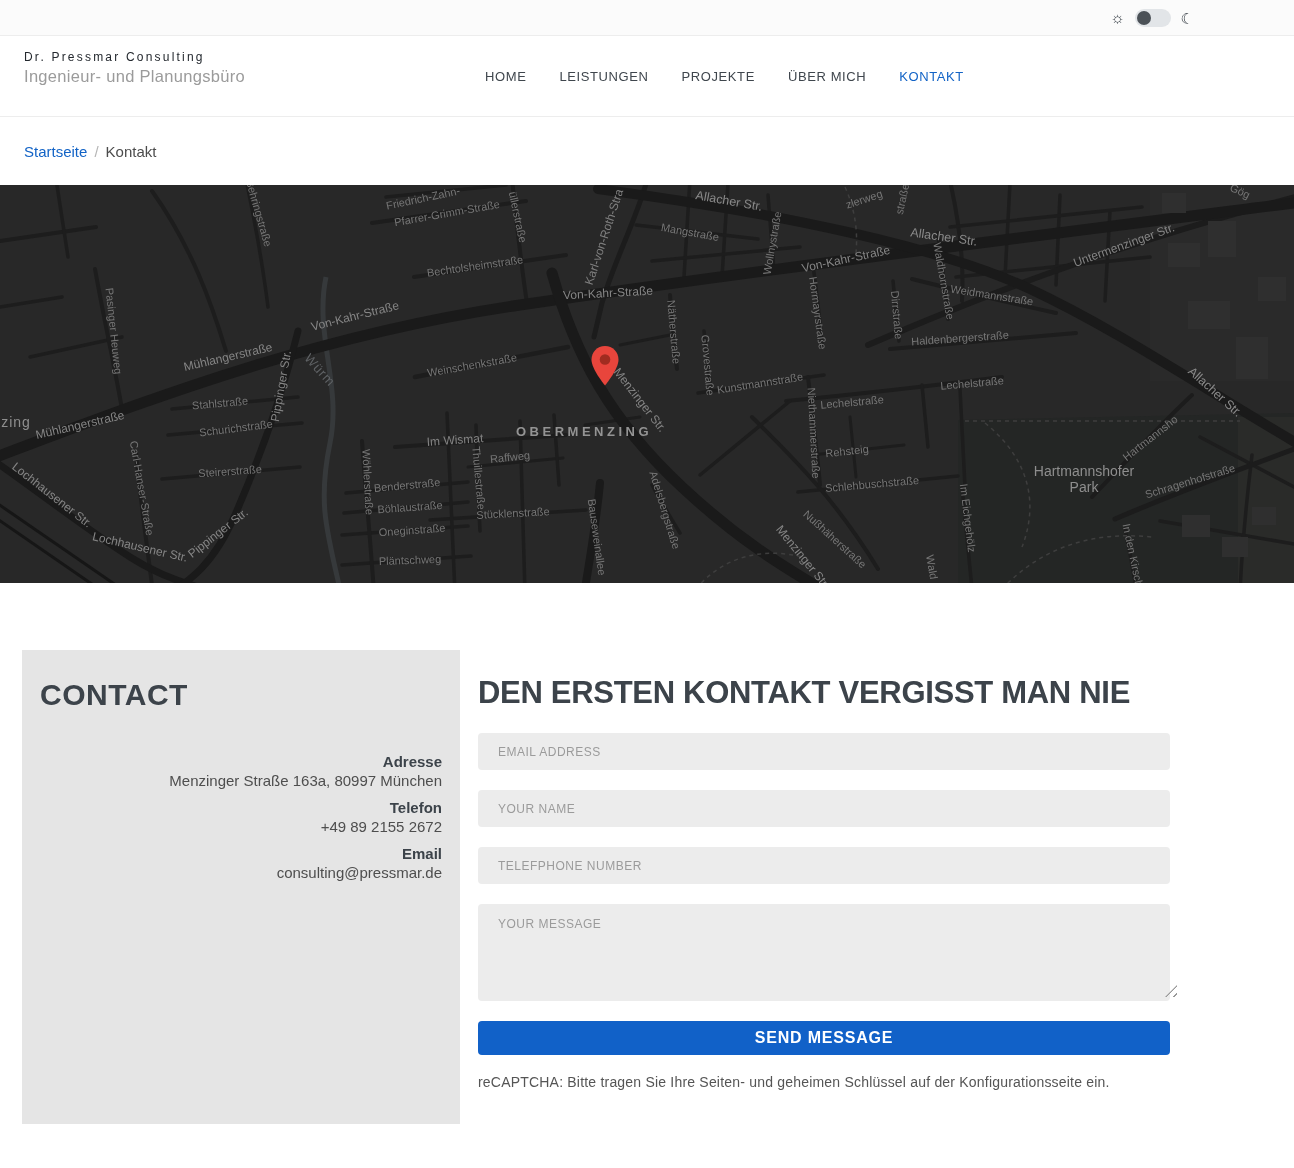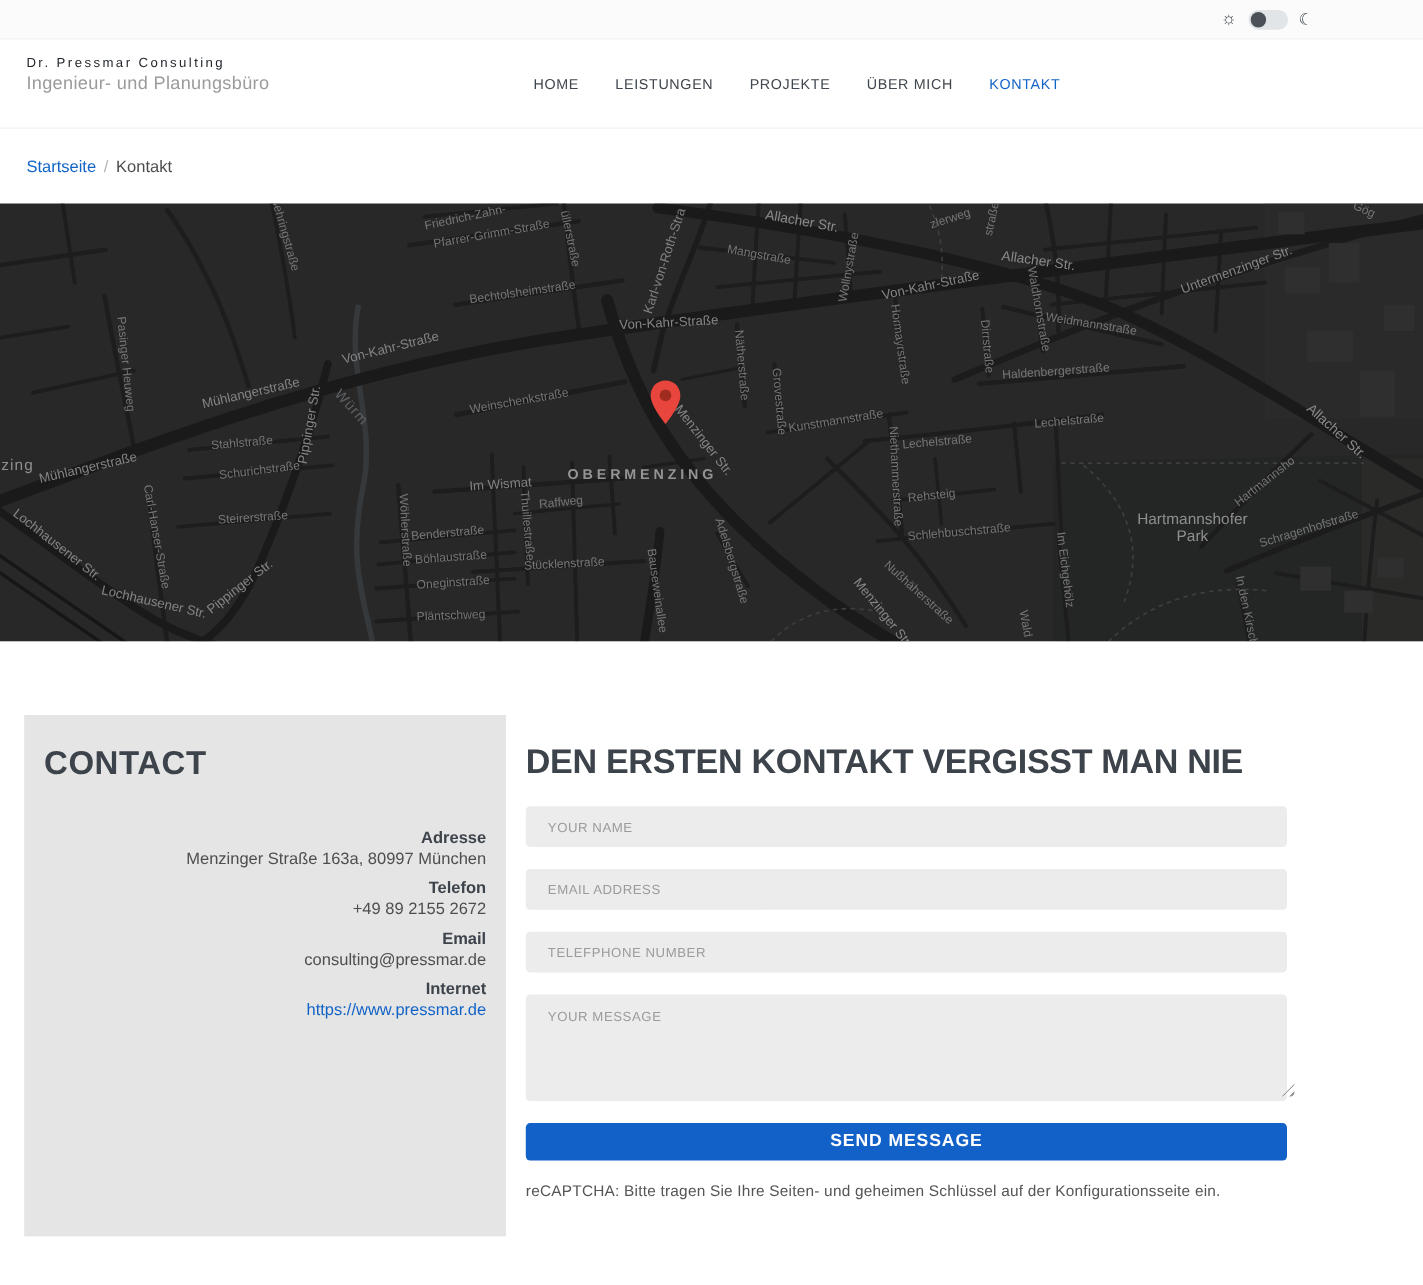--- a/index.html
+++ b/index.html
@@ -290,32 +290,28 @@
           <div class="c-value">Menzinger Straße 163a, 80997 München</div>
         </div>
         <div class="c-entry">
           <div class="c-label">Telefon</div>
           <div class="c-value">+49 89 2155 2672</div>
         </div>
         <div class="c-entry">
           <div class="c-label">Email</div>
           <div class="c-value">consulting@pressmar.de</div>
         </div>
-        <div class="c-entry">
-          <div class="c-label">Internet</div>
-          <a class="c-value c-link">https://www.pressmar.de</a>
-        </div>
       </div>
   </div>
 
   <div class="form-col">
     <h2 class="form-heading">DEN ERSTEN KONTAKT VERGISST MAN NIE</h2>
     <div>
+        <input type="text" class="f-input" placeholder="EMAIL ADDRESS" style="">
         <input type="text" class="f-input" placeholder="YOUR NAME" style="">
-        <input type="text" class="f-input" placeholder="EMAIL ADDRESS" style="">
         <input type="text" class="f-input" placeholder="TELEFPHONE NUMBER" style="">
         <div class="ta-wrap">
           <textarea class="f-input f-textarea" placeholder="YOUR MESSAGE" style=""></textarea>
           <span class="ta-grip"></span>
         </div>
       </div>
     <button class="send-btn">SEND MESSAGE</button>
     <div class="recaptcha-note">reCAPTCHA: Bitte tragen Sie Ihre Seiten- und geheimen Schlüssel auf der Konfigurationsseite ein.</div>
   </div>
 </div>

